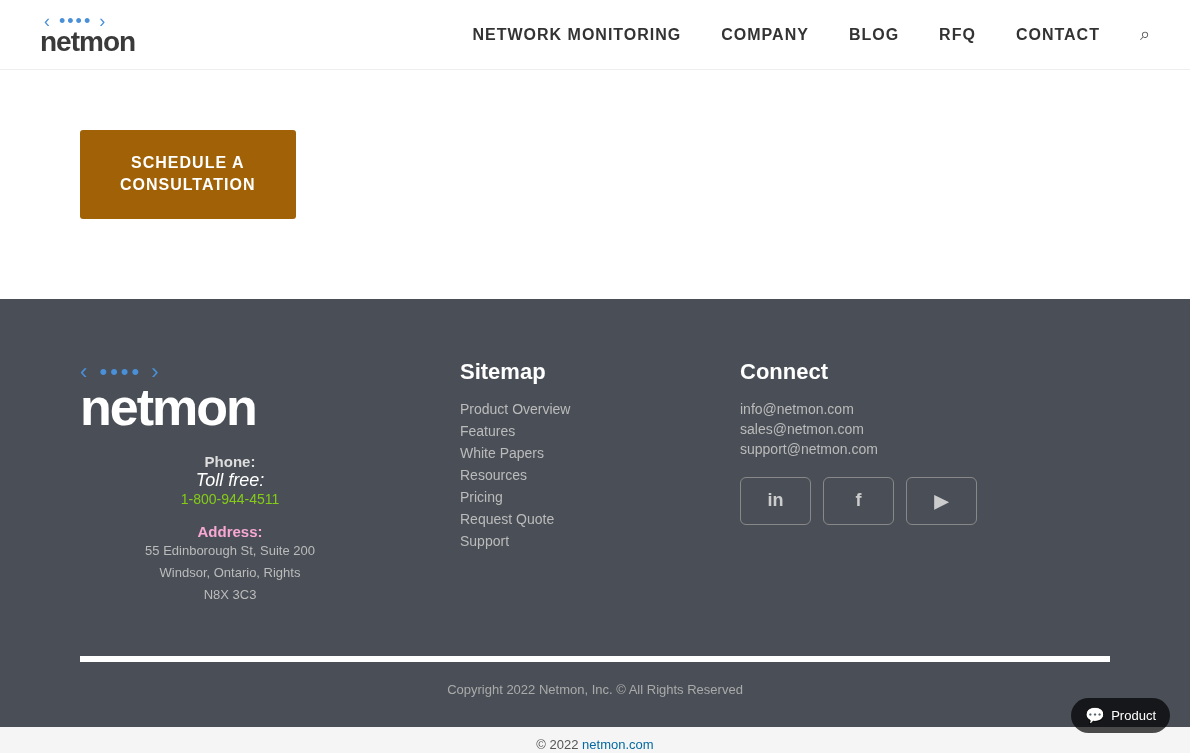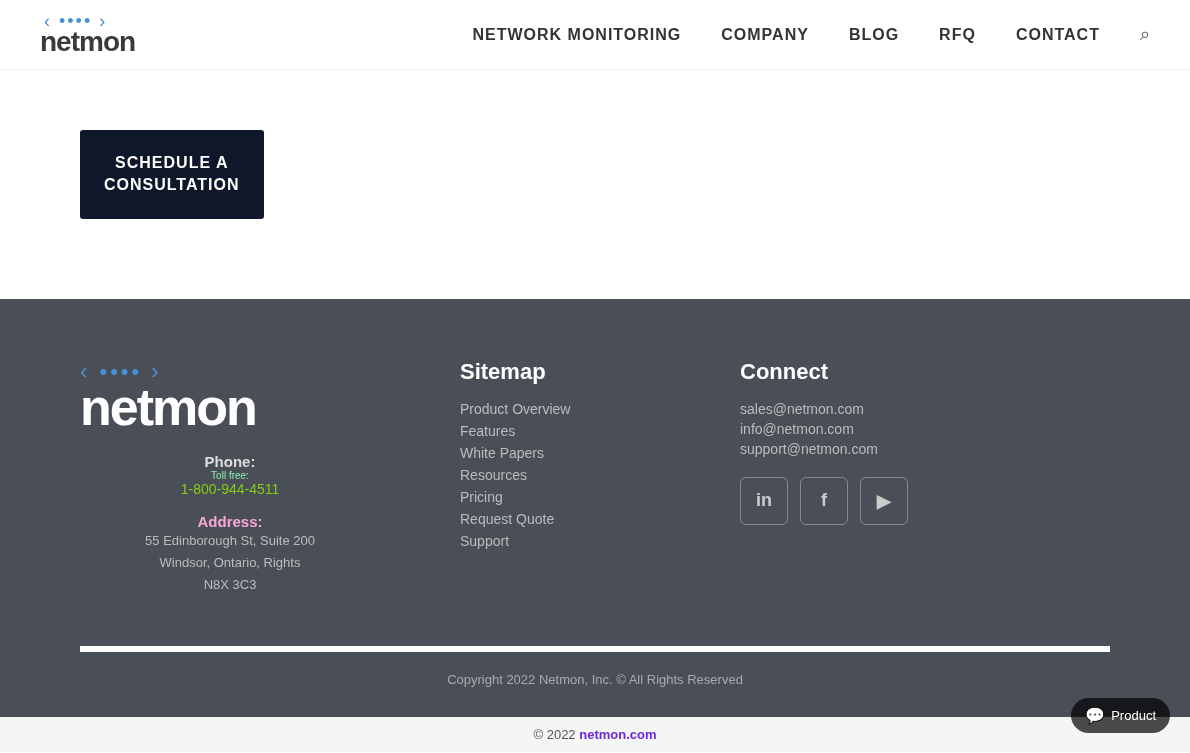--- a/index.html
+++ b/index.html
@@ -57,24 +57,24 @@
       color: #555;
       font-size: 18px;
     }
 
     
     .hero-section {
       background: #fff;
       padding: 60px 80px 80px;
     }
     .schedule-btn {
-      background: #0f172a;
+      background: #a16207;
       color: #fff;
       border: none;
-      padding: 22px 24px;
+      padding: 22px 40px;
       font-size: 16px;
       font-weight: 700;
       letter-spacing: 1px;
       text-transform: uppercase;
       cursor: pointer;
       line-height: 1.4;
       border-radius: 3px;
     }
 
     
@@ -111,22 +111,23 @@
     .footer-phone-section {
       margin-top: 20px;
       text-align: center;
     }
     .footer-phone-label {
       font-size: 15px;
       font-weight: 700;
       color: #ddd;
     }
     .footer-tollfree-label {
-      font-size: 10px;
-      color: #86efac;
+      font-size: 18px;
+      color: #ffffff;
+      font-style: italic;
     }
     .footer-phone-number {
       font-size: 14px;
       color: #84cc16;
     }
     .footer-address-label {
       font-size: 15px;
       font-weight: 700;
       color: #f9a8d4;
       margin-top: 16px;
@@ -171,21 +172,21 @@
       margin-bottom: 4px;
       cursor: pointer;
     }
 
     .social-icons {
       display: flex;
       gap: 12px;
       margin-top: 20px;
     }
     .social-icon {
-      width: 48px;
+      width: 71px;
       height: 48px;
       border: 1px solid #888;
       border-radius: 6px;
       display: flex;
       align-items: center;
       justify-content: center;
       cursor: pointer;
       color: #ccc;
       font-size: 18px;
       font-weight: 700;
@@ -222,23 +223,22 @@
 
     
     .bottom-strip {
       background: #f5f5f5;
       text-align: center;
       padding: 10px;
       font-size: 13px;
       color: #555;
     }
     .bottom-strip a {
-      color: #6d28d9;
+      color: #0369a1;
       text-decoration: none;
-      font-weight: bold;
     }
   </style>
 </head>
 <body>
 
 <nav>
   <div class="nav-logo">
     <div class="nav-logo-wrapper">
       <span class="nav-logo-dots">‹ •••• ›</span>
       <span class="nav-logo-text">netmon</span>
@@ -288,22 +288,22 @@
         <a class="footer-sitemap-link">White Papers</a>
         <a class="footer-sitemap-link">Resources</a>
         <a class="footer-sitemap-link">Pricing</a>
         <a class="footer-sitemap-link">Request Quote</a>
         <a class="footer-sitemap-link">Support</a>
       </div>
     </div>
 
     <div class="footer-connect">
       <div class="footer-section-title">Connect</div>
+      <a class="footer-email-link">info@netmon.com</a>
       <a class="footer-email-link">sales@netmon.com</a>
-      <a class="footer-email-link">info@netmon.com</a>
       <a class="footer-email-link">support@netmon.com</a>
       <div class="social-icons">
         <div class="social-icon">in</div>
         <div class="social-icon">f</div>
         <div class="social-icon">▶</div>
       </div>
     </div>
   </div>
 
   <div class="footer-bottom">

